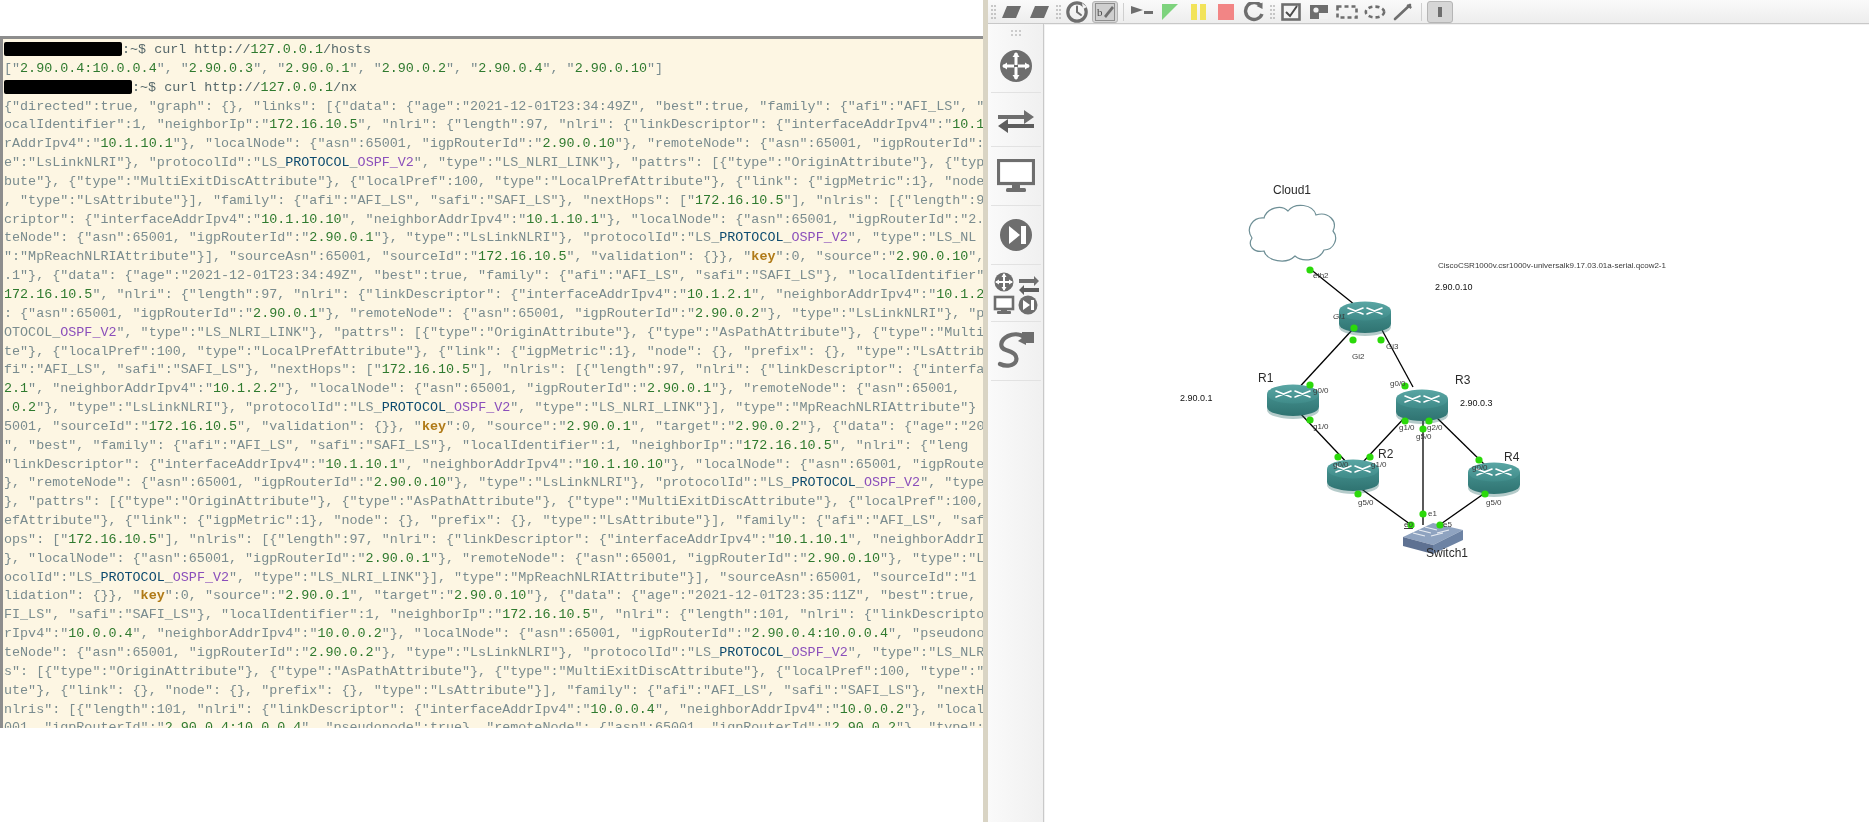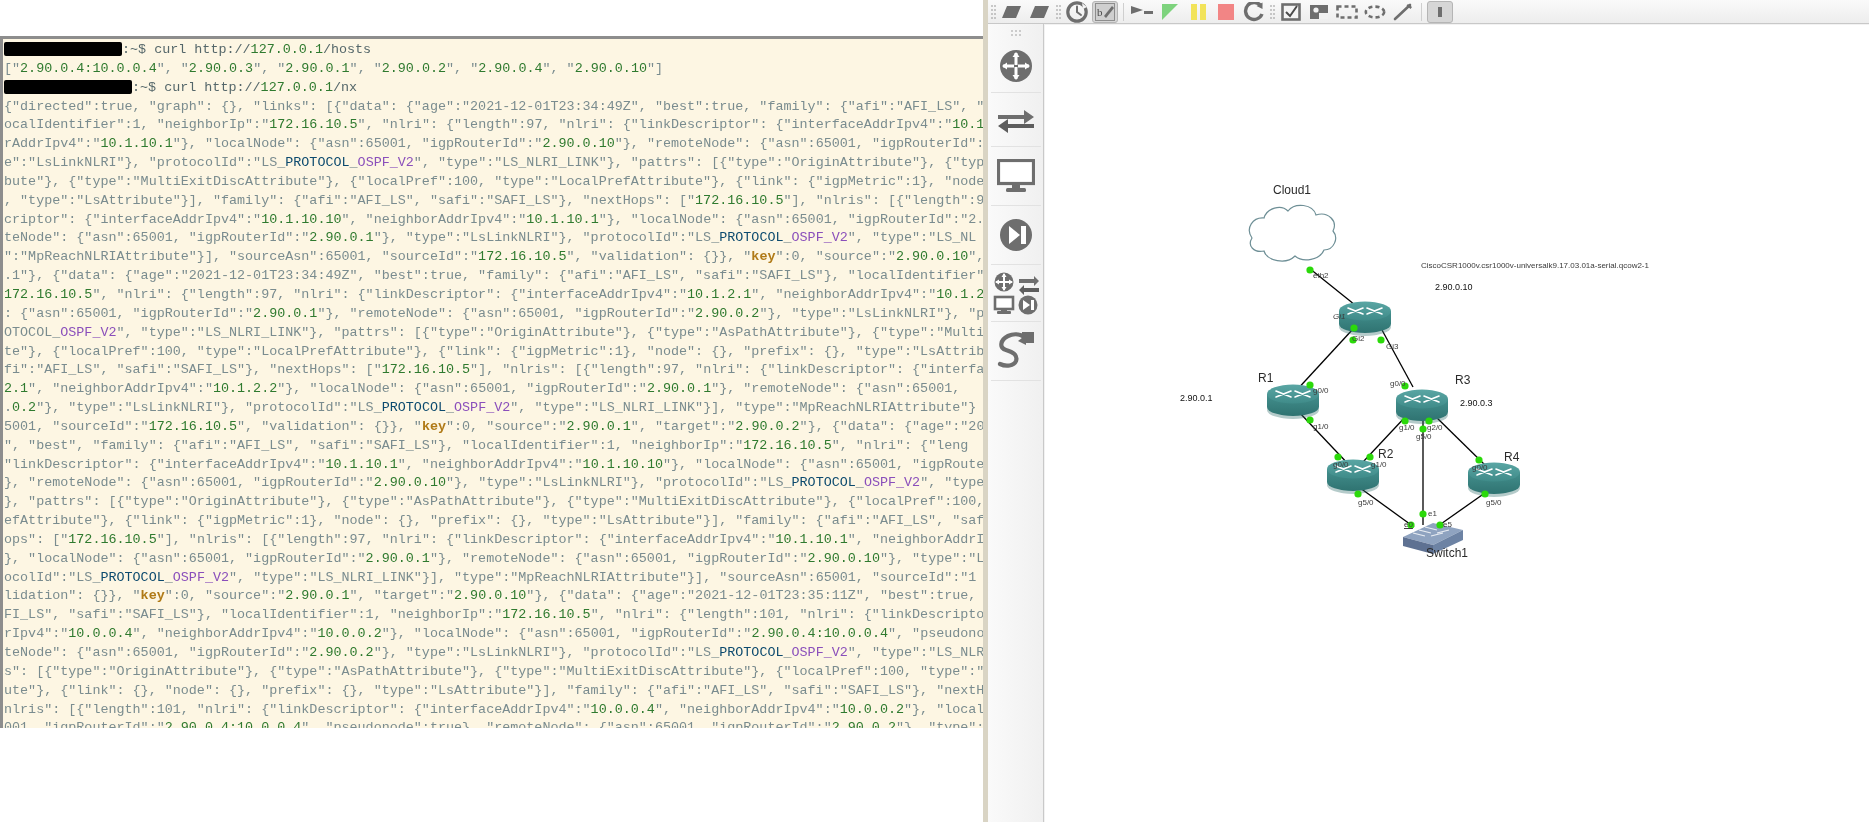--- a/index.html
+++ b/index.html
@@ -482,38 +482,38 @@
           <circle cx="313" cy="469" r="3.6"></circle>
           <circle cx="434" cy="435" r="3.6"></circle>
           <circle cx="440" cy="469" r="3.6"></circle>
           <circle cx="366" cy="500" r="3.6"></circle>
           <circle cx="378" cy="489" r="3.6"></circle>
           <circle cx="395" cy="500" r="3.6"></circle>
         </g>
       </svg>
 
       <div class="nlabel" style="left:228px; top:159px;">Cloud1</div>
-      <div class="nlabel model" style="left:376px; top:237px;">CiscoCSR1000v.csr1000v-universalk9.17.03.01a-serial.qcow2-1</div>
+      <div class="nlabel model" style="left:393px; top:237px;">CiscoCSR1000v.csr1000v-universalk9.17.03.01a-serial.qcow2-1</div>
       <div class="nlabel ip" style="left:390px; top:258px;">2.90.0.10</div>
 
       <div class="nlabel" style="left:213px; top:347px;">R1</div>
       <div class="nlabel ip" style="left:135px; top:369px;">2.90.0.1</div>
 
       <div class="nlabel" style="left:297px; top:423px;padding-left:36px;">R2</div>
 
       <div class="nlabel" style="left:392px; top:349px;padding-left:18px;">R3</div>
       <div class="nlabel ip" style="left:415px; top:374px;">2.90.0.3</div>
 
       <div class="nlabel" style="left:443px; top:426px;padding-left:16px;">R4</div>
 
       <div class="nlabel" style="left:365px; top:522px;padding-left:16px;">Switch1</div>
 
       <div class="ilabel" style="left:268px; top:247px;">eth2</div>
       <div class="ilabel" style="left:288px; top:288px;font-style:italic;">Gi1</div>
-      <div class="ilabel" style="left:307px; top:310px;">Gi2</div>
+      <div class="ilabel" style="left:307px; top:328px;">Gi2</div>
       <div class="ilabel" style="left:341px; top:318px;">Gi3</div>
       <div class="ilabel" style="left:268px; top:362px;">g0/0</div>
       <div class="ilabel" style="left:268px; top:398px;">g1/0</div>
       <div class="ilabel" style="left:345px; top:355px;">g0/0</div>
       <div class="ilabel" style="left:288px; top:436px;">g0/0</div>
       <div class="ilabel" style="left:326px; top:436px;">g1/0</div>
       <div class="ilabel" style="left:354px; top:399px;">g1/0</div>
       <div class="ilabel" style="left:382px; top:399px;">g2/0</div>
       <div class="ilabel" style="left:371px; top:408px;">g5/0</div>
       <div class="ilabel" style="left:313px; top:474px;">g5/0</div>

